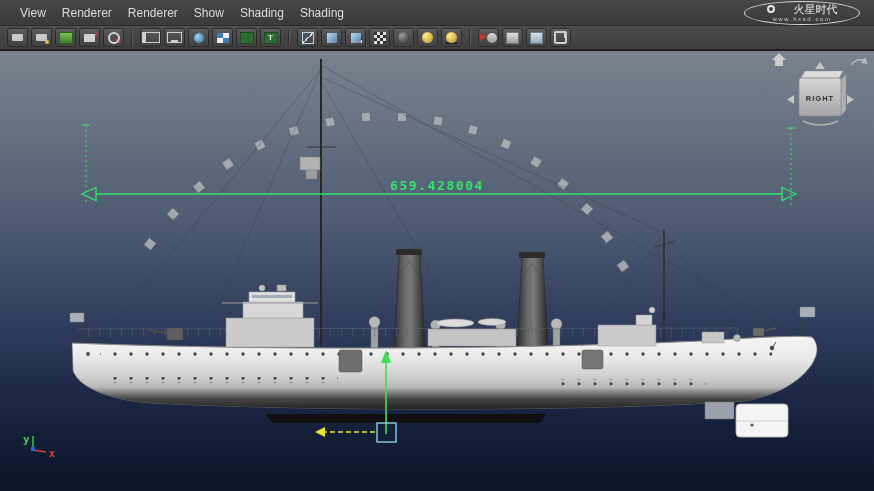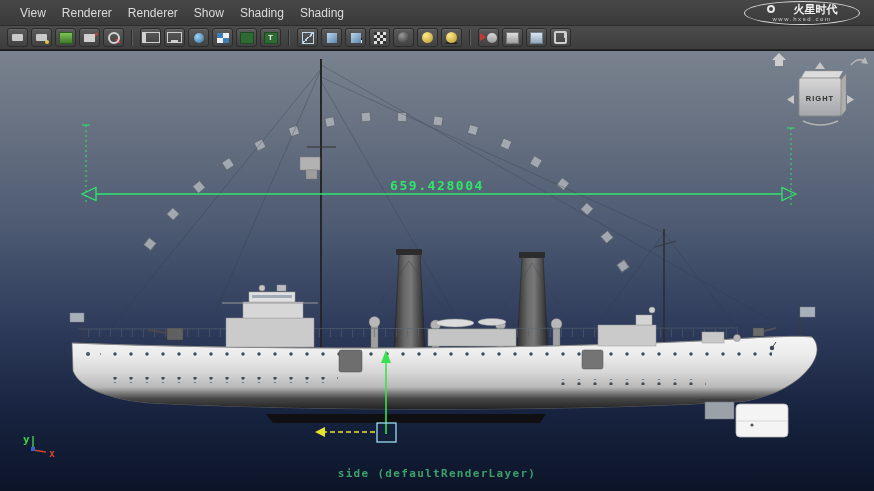--- a/index.html
+++ b/index.html
@@ -8,21 +8,21 @@
   .app { width: 874px; height: 491px; display: flex; flex-direction: column; }
 
   
   .menubar { height: 26px; flex: none; display: flex; align-items: center;
              background: linear-gradient(#474747, #3a3a3a); padding: 0 12px;
              border-bottom: 1px solid #2c2c2c; }
   .menu-item { color: #dcdcdc; font-size: 12px; padding: 4px 8px; cursor: default; white-space: nowrap; }
   .logo { margin-left: auto; margin-right: 2px; width: 116px; height: 24px;
           border: 1px solid #d8d8d8; border-radius: 50%;
           display: flex; flex-direction: column; align-items: center; justify-content: center; line-height: 1; }
-  .logo-top { display: flex; align-items: center; gap: 19px; color: #f2f2f2; font-weight: bold; font-size: 11px; }
+  .logo-top { display: flex; align-items: center; gap: 19px; color: #f2f2f2; font-weight: normal; font-size: 11px; }
   .logo-ring { width: 8px; height: 8px; border: 2px solid #e6e6e6; border-radius: 50%; display: inline-block; }
   .logo-url { font-size: 6px; color: #d0d0d0; letter-spacing: 1.6px; margin-top: 1px; }
 
   
   .toolbar { height: 24px; flex: none; display: flex; align-items: center; gap: 3px;
              background: linear-gradient(#4c4c4c, #3d3d3d); padding: 0 7px;
              border-bottom: 1px solid #242424; }
   .sep { width: 0; height: 16px; border-left: 1px solid #2b2b2b; border-right: 1px solid #5c5c5c; margin: 0 4px; flex: none; }
   .icon { width: 21px; height: 19px; flex: none; border-radius: 3px; position: relative;
           background: linear-gradient(#5a5a5a, #414141); border: 1px solid #2b2b2b;
@@ -334,15 +334,14 @@
 
       <g>
         <line x1="33" y1="399" x2="33" y2="385" stroke="#3fd14b" stroke-width="1.4"></line>
         <text x="23" y="392" fill="#3fd14b" style="font: bold 11px 'DejaVu Sans Mono', monospace;">y</text>
         <line x1="33" y1="399" x2="46" y2="401" stroke="#d0442f" stroke-width="1.4"></line>
         <text x="49" y="406" fill="#d0442f" style="font: bold 10px 'DejaVu Sans Mono', monospace;">x</text>
         <rect x="31" y="396" width="4" height="4" fill="#3a63c8"></rect>
       </g>
     </svg>
 
-    <div class="view-label">side (defaultRenderLayer)</div>
   </div>
 </div>
 
 </body></html>

